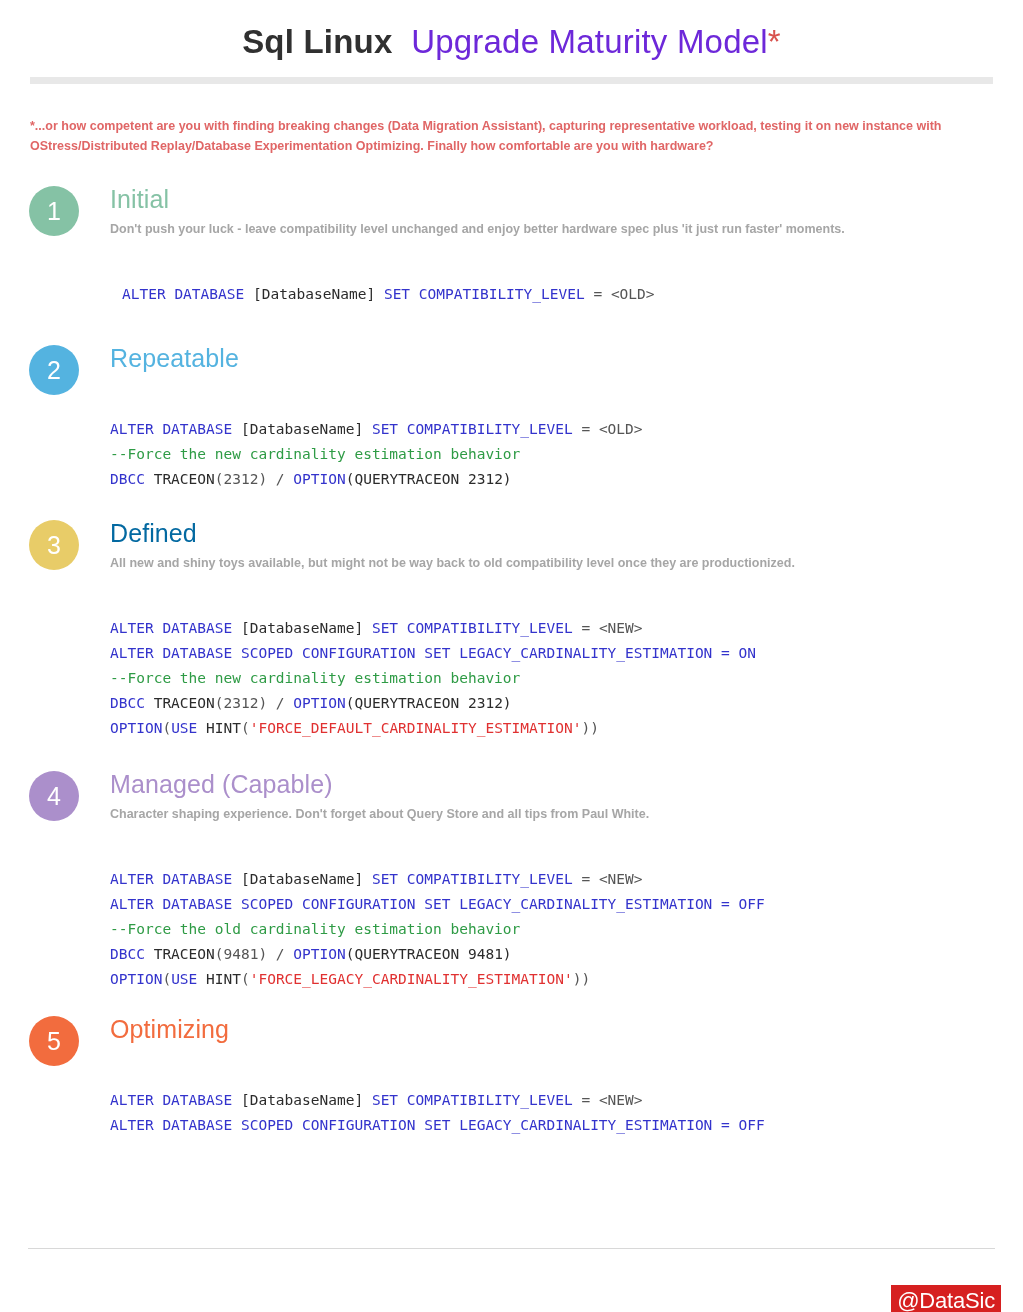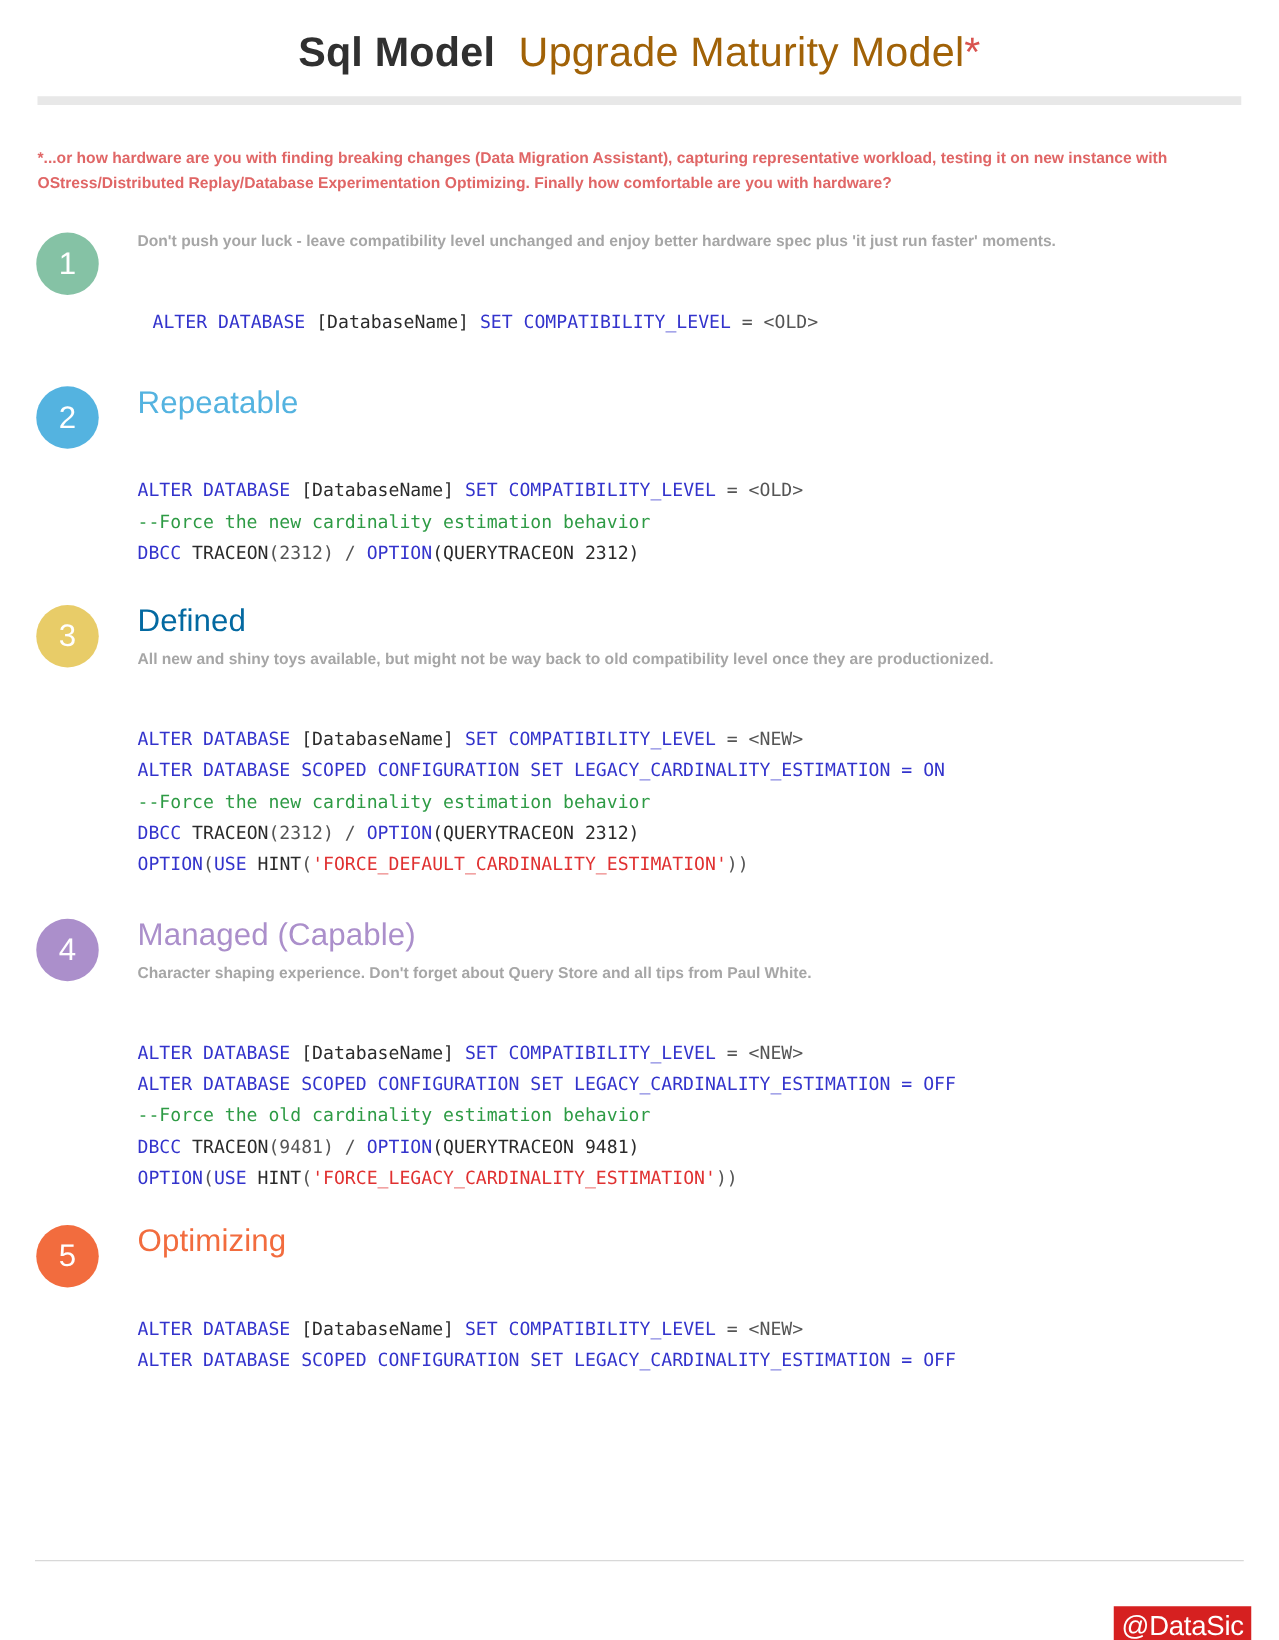--- a/index.html
+++ b/index.html
@@ -27,21 +27,21 @@
     color: #3a3a3a;
     letter-spacing: 0.2px;
     white-space: nowrap;
   }
   .title .brand {
     font-weight: bold;
     color: #303030;
   }
   .title .rest {
     font-weight: normal;
-    color: #a16207;
+    color: #6d28d9;
   }
   .title .star {
     color: #d9534f;
     font-weight: normal;
   }
   .header-rule {
     margin: 15px 30px 0 30px;
     height: 7px;
     background: #e8e8e8;
   }
@@ -135,32 +135,33 @@
     padding: 2px 6px 4px 6px;
     font-weight: normal;
     letter-spacing: -0.2px;
   }
 </style>
 </head>
 <body>
 
 <div class="header">
   <div class="title">
-    <span class="brand">Sql Model</span><span>&nbsp;&nbsp;</span><span class="rest">Upgrade Maturity Model</span><span class="star">*</span>
+    <span class="brand">Sql Linux</span><span>&nbsp;&nbsp;</span><span class="rest">Upgrade Maturity Model</span><span class="star">*</span>
   </div>
   <div class="header-rule"></div>
 </div>
 
 <div class="subtitle">
-  <span>*...or how hardware are you with finding breaking changes (</span><b>Data Migration Assistant</b><span>), capturing representative workload, testing it on new instance with </span><b>OStress/Distributed Replay/Database Experimentation Optimizing.</b><span> Finally how comfortable are you with hardware?</span>
+  <span>*...or how competent are you with finding breaking changes (</span><b>Data Migration Assistant</b><span>), capturing representative workload, testing it on new instance with </span><b>OStress/Distributed Replay/Database Experimentation Optimizing.</b><span> Finally how comfortable are you with hardware?</span>
 </div>
 
 <div class="sections" id="sections-root">
     <div class="section" style="margin-bottom: 36px;">
       <div class="badge" style="background: rgb(133, 194, 165);">1</div>
+      <div class="sec-title" style="color: rgb(133, 194, 165);">Initial</div>
       <div class="sec-desc">Don't push your luck - leave compatibility level unchanged and enjoy better hardware spec plus 'it just run faster'  moments.</div>
       <div class="code indented"><div><span class="kw">ALTER DATABASE </span><span class="id">[DatabaseName] </span><span class="kw">SET COMPATIBILITY_LEVEL </span><span class="op">= &lt;OLD&gt;</span></div></div>
     </div>
     <div class="section" style="margin-bottom: 26px;">
       <div class="badge" style="background: rgb(84, 179, 224);">2</div>
       <div class="sec-title" style="color: rgb(84, 179, 224);">Repeatable</div>
       <div class="code"><div><span class="kw">ALTER DATABASE </span><span class="id">[DatabaseName] </span><span class="kw">SET COMPATIBILITY_LEVEL </span><span class="op">= &lt;OLD&gt;</span></div><div><span class="cm">--Force the new cardinality estimation behavior</span></div><div><span class="kw">DBCC </span><span class="id">TRACEON</span><span class="op">(2312) / </span><span class="kw">OPTION</span><span class="id">(QUERYTRACEON 2312)</span></div></div>
     </div>
     <div class="section" style="margin-bottom: 28px;">
       <div class="badge" style="background: rgb(232, 204, 104);">3</div>

